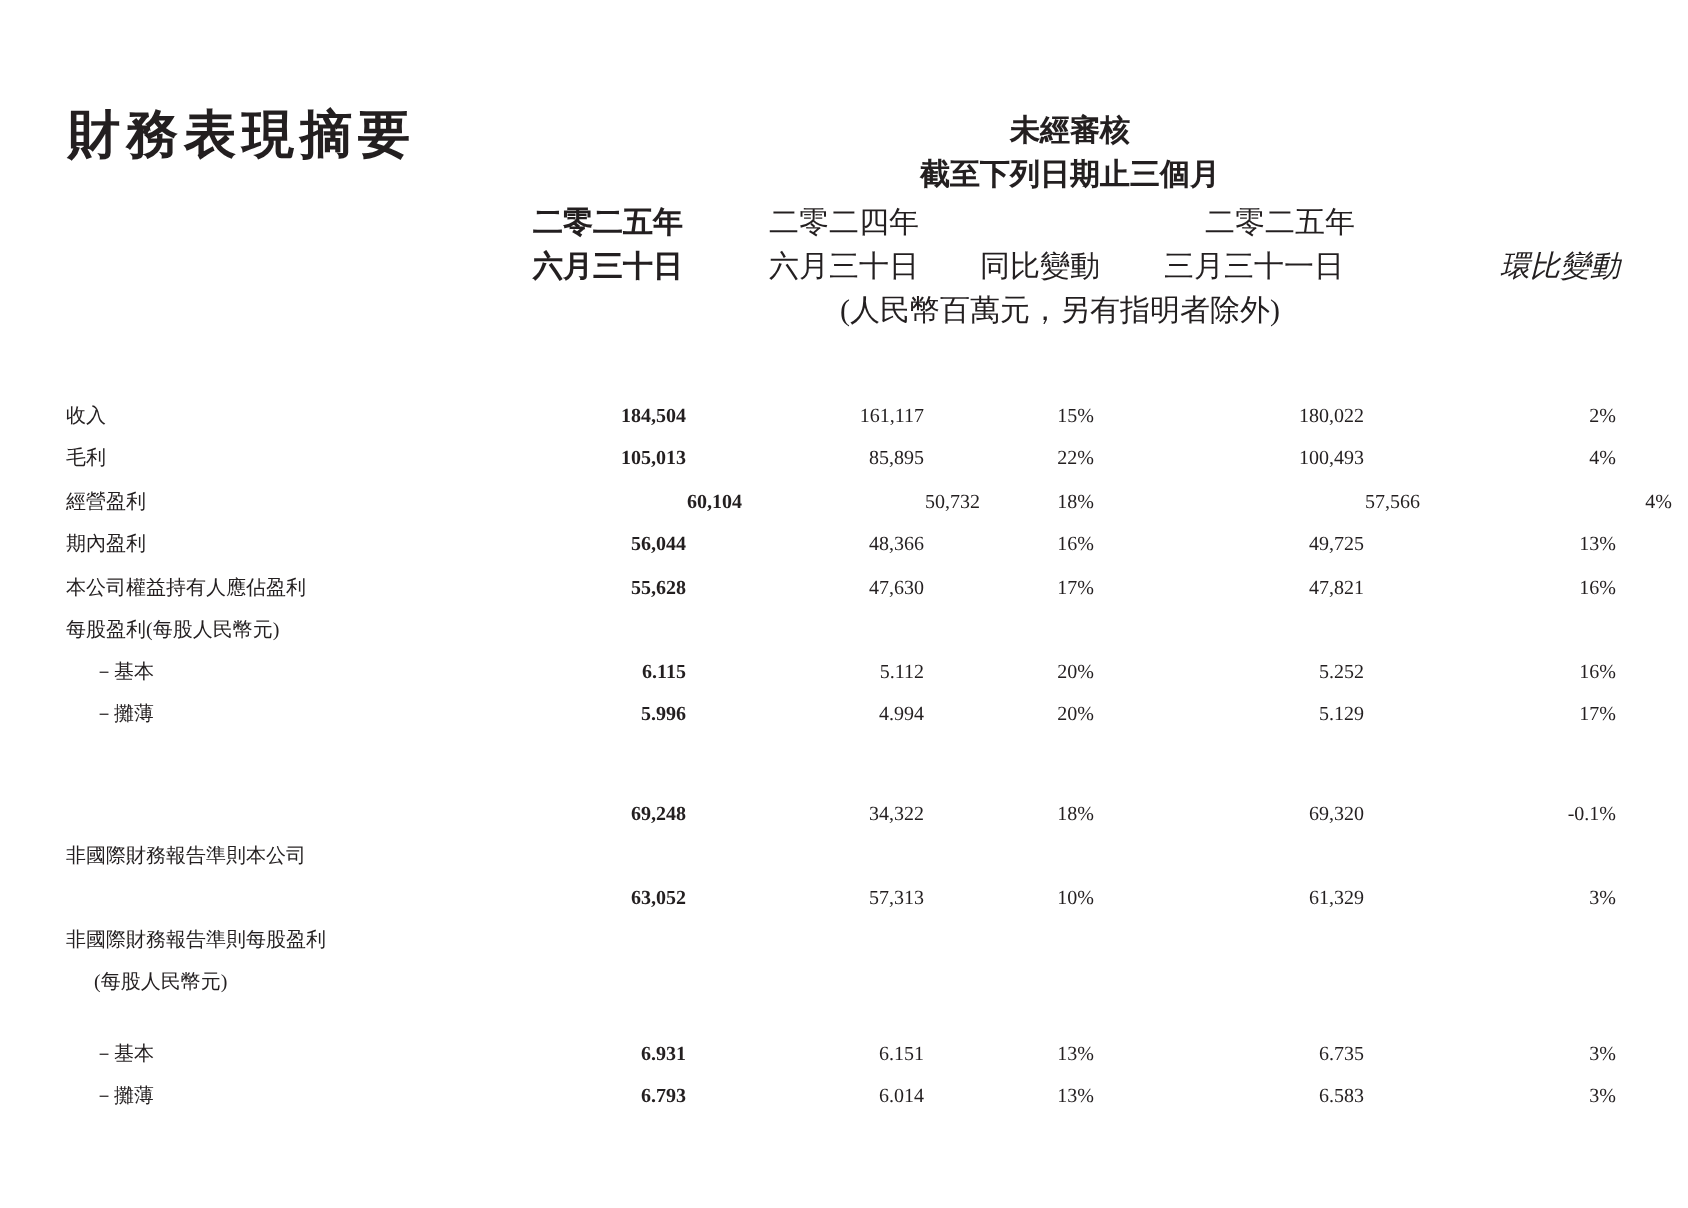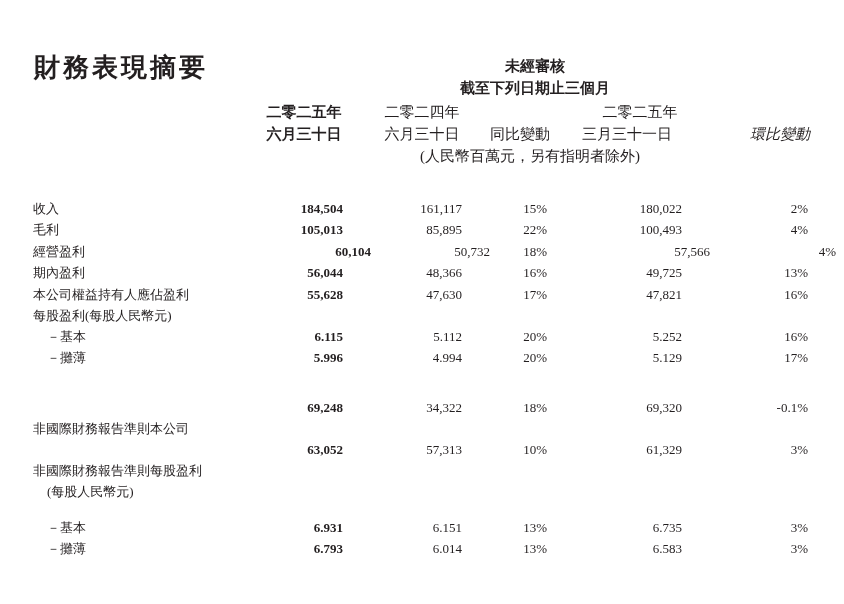--- a/index.html
+++ b/index.html
@@ -3,21 +3,21 @@
 <meta charset="utf-8">
 <style>
   html, body { margin: 0; padding: 0; background: #ffffff; }
   body { width: 844px; height: 604px; position: relative; overflow: hidden;
          font-family: "Liberation Serif", "DejaVu Serif", serif; color: #231f20; }
   .title { position: absolute; left: 34px; top: 6px; font-family: Liberation Serif, serif;
            font-size: 26px; font-weight: bold; letter-spacing: 3px; margin-top: 44px; }
   .hdr { position: absolute; font-size: 15px; line-height: 20px; white-space: nowrap; }
   .hdr.sans { font-family: Liberation Serif, serif; }
   .bold { font-weight: bold; }
-  .row { position: absolute; left: 0; width: 844px; height: 20px; font-size: 13px; line-height: 20px; }
+  .row { position: absolute; left: 0; width: 844px; height: 20px; font-size: 10px; line-height: 20px; }
   .row span { position: absolute; white-space: nowrap; }
   .lbl { left: 33px; }
   .lbl.indent1 { left: 47px; }
   .v1 { right: 501px; font-weight: bold; }   
   .v2 { right: 382px; }
   .p1 { left: 505px; width: 42px; text-align: right; }
   .v4 { right: 162px; }                      
   .p2 { right: 36px; }                       
 </style>
 </head>

